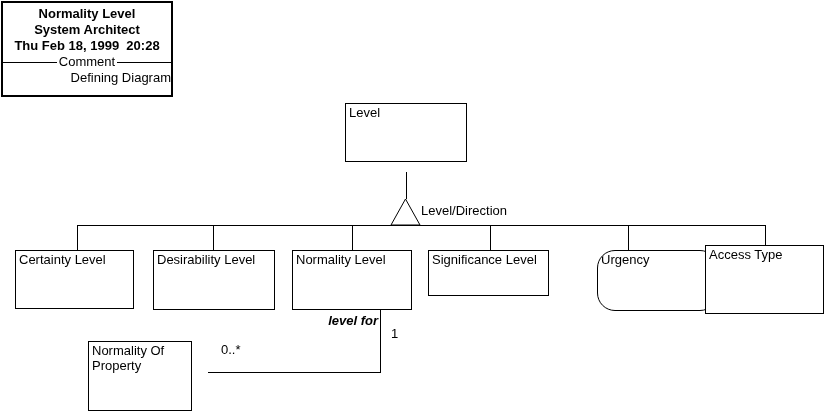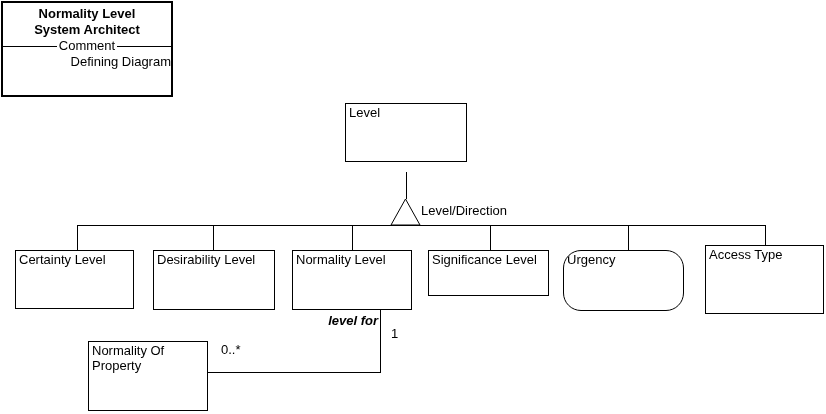--- a/index.html
+++ b/index.html
@@ -87,20 +87,21 @@
   }
 </style>
 </head>
 <body>
 
 <div id="canvas">
 
   <div class="titlebox">
     <div class="tline">Normality Level</div>
     <div class="tline">System Architect</div>
+    <div class="tline">Thu Feb 18, 1999  20:28</div>
     <div class="comment-row">
       <span class="hr"></span>
       <span class="comment-label">Comment</span>
       <span class="hr"></span>
     </div>
     <div class="plain">Defining Diagram</div>
   </div>
 
   <div class="node" style="left:345px; top:103px; width:122px; height:59px;">
     <span>Level</span>
@@ -132,34 +133,34 @@
   </div>
 
   <div class="node" style="left:292px; top:250px; width:120px; height:60px;">
     <span>Normality Level</span>
   </div>
 
   <div class="node" style="left:428px; top:250px; width:121px; height:46px;">
     <span>Significance Level</span>
   </div>
 
-  <div class="node" style="left:563px; top:250px; width:121px; height:61px;border-radius:18px;">
+  <div class="node" style="left:597px; top:250px; width:121px; height:61px;border-radius:18px;">
     <span>Urgency</span>
   </div>
 
   <div class="node" style="left:705px; top:245px; width:119px; height:69px;">
     <span>Access Type</span>
   </div>
 
   <div class="line" style="left:380px; top:309px; width:1px; height:63px;"></div>
   <div class="line" style="left:208px; top:372px; width:173px; height:1px;"></div>
 
   <div class="lbl italic right" style="left:300px; top:314px; width:78px;font-weight:bold;">level for</div>
 
   <div class="lbl" style="left:391px; top:327px;">1</div>
 
   <div class="lbl" style="left:221px; top:343px;">0..*</div>
 
-  <div class="node" style="left:88px; top:341px; width:120px; height:70px;">
+  <div class="node" style="left:88px; top:341px; width:104px; height:70px;">
     <span style="white-space:normal;">Normality Of Property</span>
   </div>
 
 </div>
 
 </body></html>

